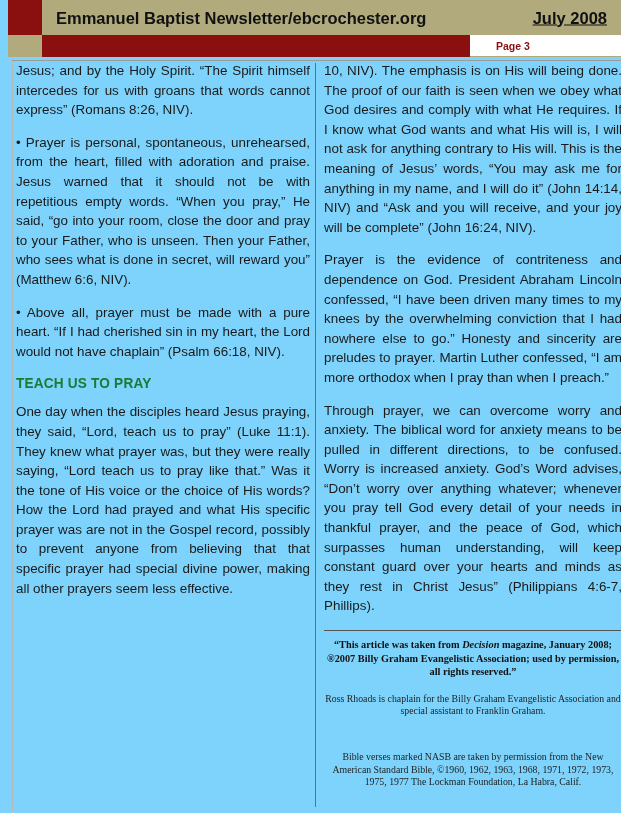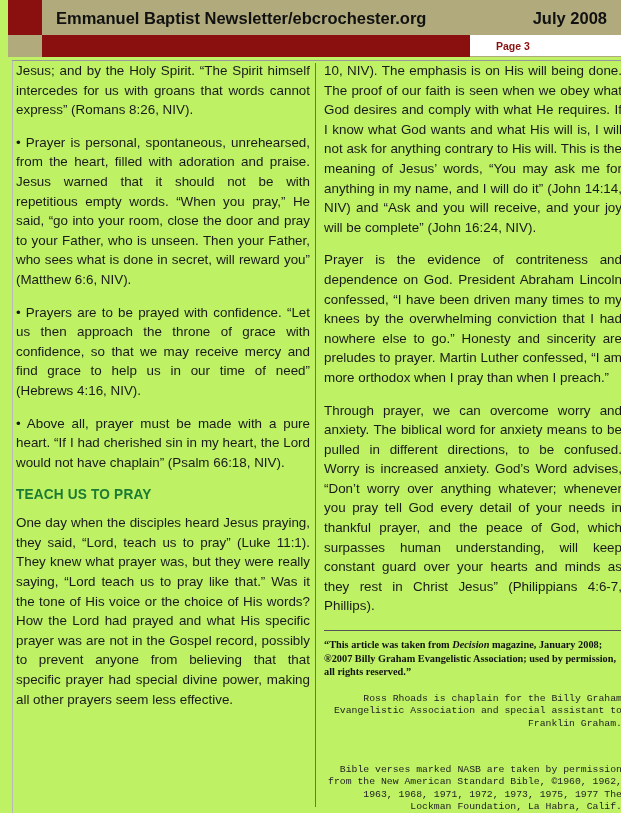--- a/index.html
+++ b/index.html
@@ -7,21 +7,21 @@
     padding: 0;
     background: #ffffff;
   }
   body {
     font-family: "Liberation Sans", sans-serif;
   }
   #page {
     position: relative;
     width: 621px;
     height: 813px;
-    background: #bef264;
+    background: #7dd3fc;
     overflow: hidden;
     box-sizing: border-box;
   }
 
   
   .masthead {
     position: relative;
     height: 57px;
     width: 621px;
   }
@@ -58,20 +58,21 @@
   }
   .mast-date {
     position: absolute;
     right: 14px;
     top: 50%;
     transform: translateY(-50%);
     font-size: 16.5px;
     font-weight: bold;
     color: #111111;
     white-space: nowrap;
+    text-decoration: underline;
   }
   .mast-row2 {
     position: absolute;
     left: 0; top: 35px;
     width: 621px;
     height: 22px;
   }
   .mast-khaki-sq {
     position: absolute;
     left: 8px; top: 0;
@@ -182,29 +183,29 @@
     border-top: 1px solid #555555;
     padding-top: 7px;
   }
   p.fn-bold {
     margin: 0 0 14px 0;
     font-family: "Liberation Serif", serif;
     font-size: 10.3px;
     line-height: 13.6px;
     font-weight: bold;
     color: #111111;
-    text-align: left;
+    text-align: center;
   }
   p.fn-plain {
     margin: 0 0 12px 0;
-    font-family: Liberation Mono, monospace;
+    font-family: Liberation Serif, serif;
     font-size: 9.8px;
     line-height: 12.6px;
     color: #222222;
-    text-align: right;
+    text-align: center;
   }
   p.fn-plain:last-child { margin-bottom: 0; margin-top: 33px; }
   .ital { font-style: italic; }
 </style>
 </head>
 <body>
 
 <div id="page">
 
   <div class="masthead">
@@ -230,21 +231,20 @@
   <div class="body-area">
 
     <div class="edge-left"></div>
     <div class="edge-right"></div>
     <div class="col-rule"></div>
 
     <div class="col col-left">
 
       <p class="body-text">Jesus; and by the Holy Spirit. “The Spirit himself intercedes for us with groans that words cannot express” (Romans 8:26, NIV).</p>
       <p class="body-text">• Prayer is personal, spontaneous, unrehearsed, from the heart, filled with adoration and praise. Jesus warned that it should not be with repetitious empty words. “When you pray,” He said, “go into your room, close the door and pray to your Father, who is unseen. Then your Father, who sees what is done in secret, will reward you” (Matthew 6:6, NIV).</p>
-      <p class="body-text">• Prayers are to be prayed with confidence. “Let us then approach the throne of grace with confidence, so that we may receive mercy and find grace to help us in our time of need” (Hebrews 4:16, NIV).</p>
       <p class="body-text">• Above all, prayer must be made with a pure heart. “If I had cherished sin in my heart, the Lord would not have chaplain” (Psalm 66:18, NIV).</p>
 
       <h2 class="section-head">TEACH US TO PRAY</h2>
 
       <p class="body-text">One day when the disciples heard Jesus praying, they said, “Lord, teach us to pray” (Luke 11:1). They knew what prayer was, but they were really saying, “Lord teach us to pray like that.” Was it the tone of His voice or the choice of His words? How the Lord had prayed and what His specific prayer was are not in the Gospel record, possibly to prevent anyone from believing that that specific prayer had special divine power, making all other prayers seem less effective.</p>
 
     </div>
 
     <div class="col col-right">
 

